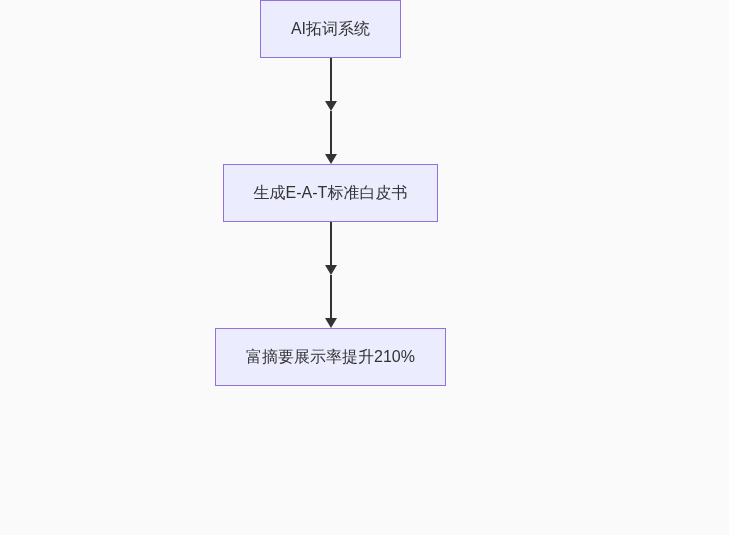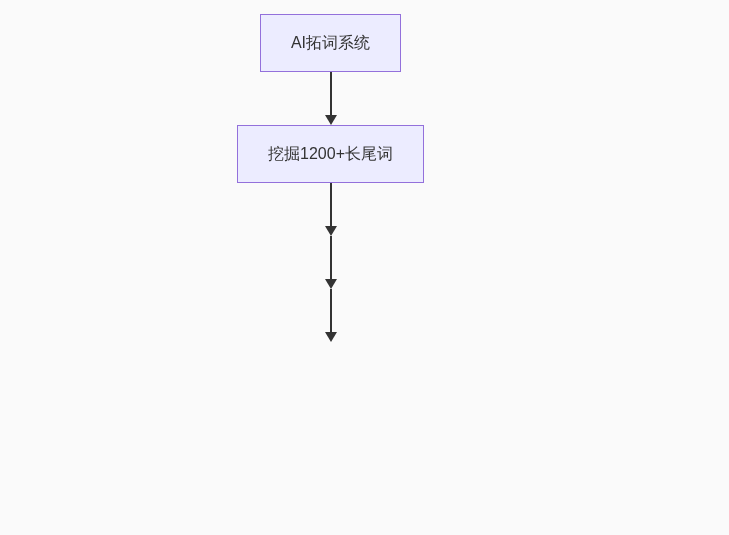--- a/index.html
+++ b/index.html
@@ -9,21 +9,20 @@
     background: #fafafa;
     font-family: "Liberation Sans", "DejaVu Sans", sans-serif;
     overflow: hidden;
   }
   .canvas {
     width: 649px;
     height: 535px;
     display: flex;
     flex-direction: column;
     align-items: center;
-    padding-top: 14px;
     padding-left: 12px; 
   }
   .node {
     background: #ECECFF;
     border: 1px solid #9370DB;
     color: #333333;
     font-size: 16px;
     line-height: 1;
     padding: 20px 30px;
     min-height: 56px;
@@ -59,35 +58,38 @@
 
   <div class="node">
     <span>AI拓词系统</span>
   </div>
 
   <div class="connector">
     <div class="line"></div>
     <div class="arrowhead"></div>
   </div>
 
+
+  <div class="connector">
+    <div class="line"></div>
+    <div class="arrowhead"></div>
+  </div>
+
   <div class="node">
-    <span>挖掘1200+长尾词</span>
+    <span>生成E-A-T标准白皮书</span>
   </div>
 
   <div class="connector">
     <div class="line"></div>
     <div class="arrowhead"></div>
   </div>
 
 
   <div class="connector">
     <div class="line"></div>
     <div class="arrowhead"></div>
   </div>
 
-
-  <div class="connector">
-    <div class="line"></div>
-    <div class="arrowhead"></div>
+  <div class="node">
+    <span>富摘要展示率提升210%</span>
   </div>
-
 
 </div>
 
 </body></html>

